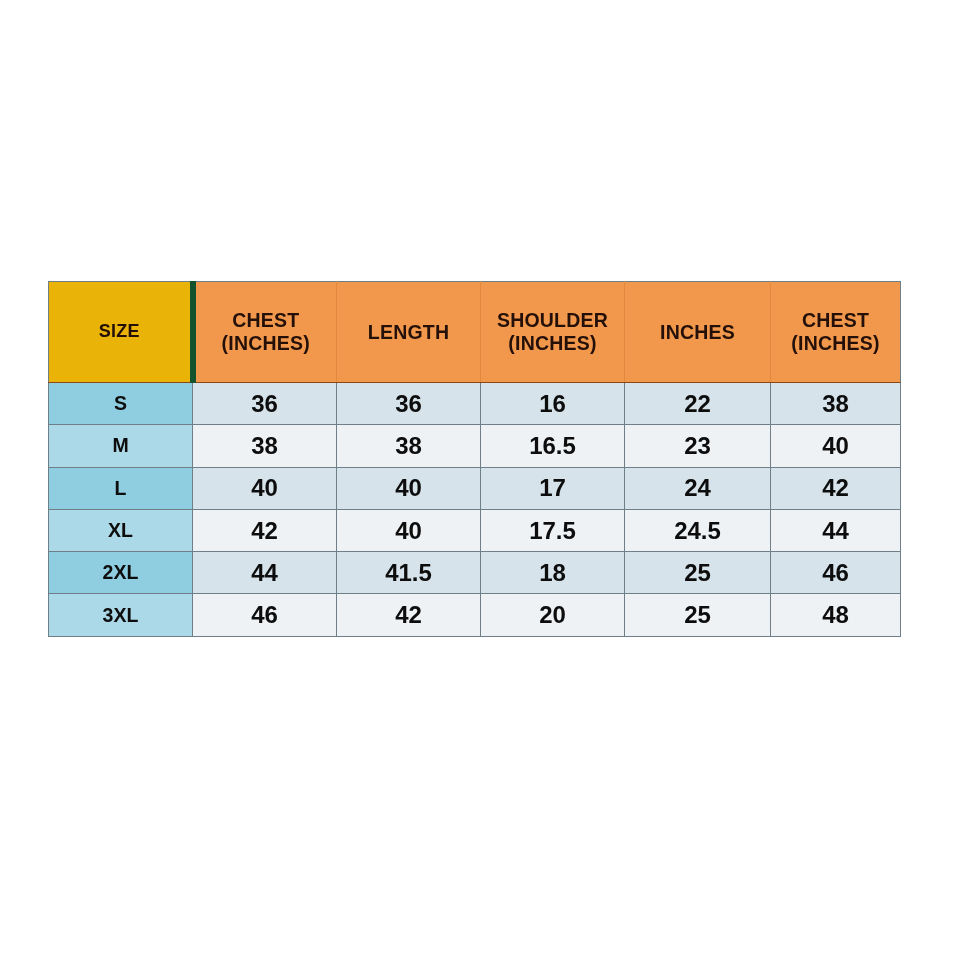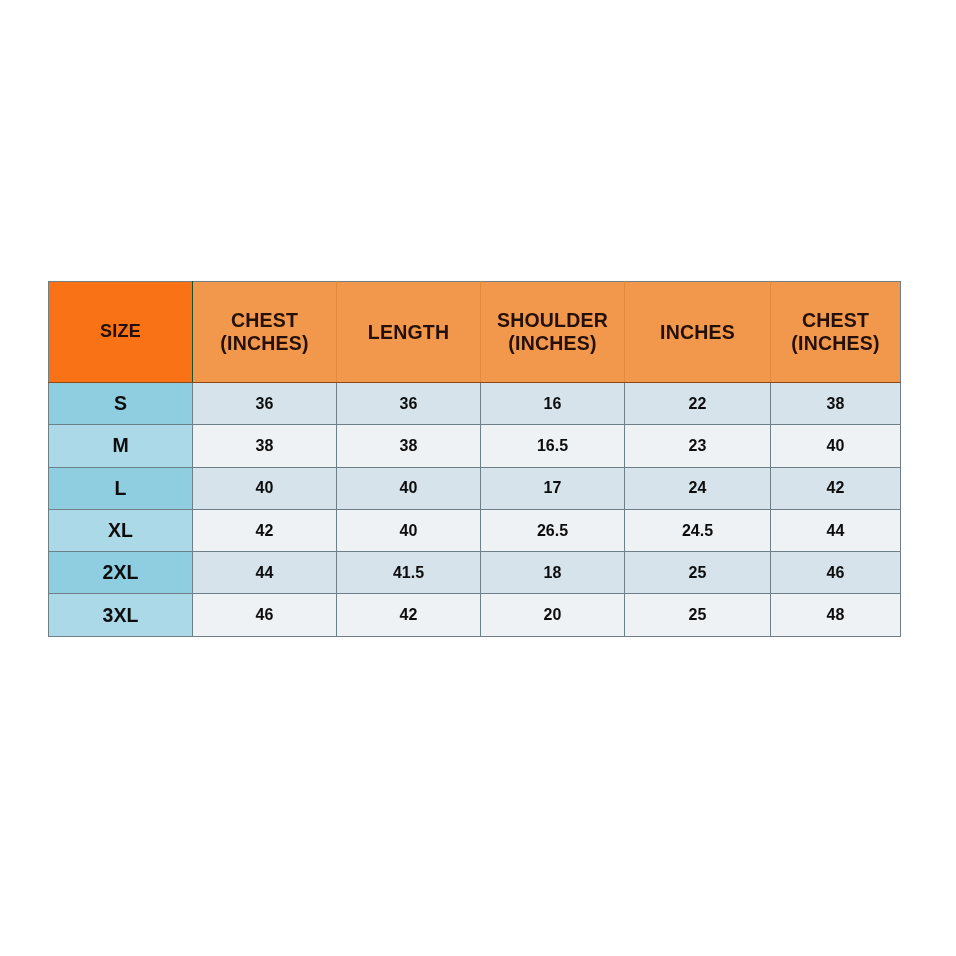--- a/index.html
+++ b/index.html
@@ -53,30 +53,30 @@
     letter-spacing: 0.2px;
     line-height: 1.18;
     border-right: 1px solid #e08a40;
     border-bottom: 1px solid #8a4a18;
     padding: 0 4px;
     white-space: pre-line;
   }
   th:last-child { border-right: none; }
 
   th.th-size {
-    background: #f97316;
+    background: #eab308;
     font-size: 18px;
-    border-right: 1px solid #14532d;
+    border-right: 6px solid #14532d;
   }
 
   
   tbody tr { height: 42.3px; }
 
   td {
-    font-size: 16px;
+    font-size: 24px;
     font-weight: bold;
     color: #0d0d0d;
     text-align: center;
     vertical-align: middle;
     border-right: 1px solid #6f7f88;
     border-bottom: 1px solid #6f7f88;
     padding: 0 4px;
   }
   td:last-child { border-right: none; }
   tbody tr:last-child td { border-bottom: none; margin-left: 47px; }
@@ -138,21 +138,21 @@
           <td class="cell-val">40</td>
           <td class="cell-val">40</td>
           <td class="cell-val">17</td>
           <td class="cell-val">24</td>
           <td class="cell-val">42</td>
         </tr>
         <tr class="row-light">
           <td class="cell-size">XL</td>
           <td class="cell-val">42</td>
           <td class="cell-val">40</td>
-          <td class="cell-val">26.5</td>
+          <td class="cell-val">17.5</td>
           <td class="cell-val">24.5</td>
           <td class="cell-val">44</td>
         </tr>
         <tr class="row-dark">
           <td class="cell-size">2XL</td>
           <td class="cell-val">44</td>
           <td class="cell-val">41.5</td>
           <td class="cell-val">18</td>
           <td class="cell-val">25</td>
           <td class="cell-val">46</td>

